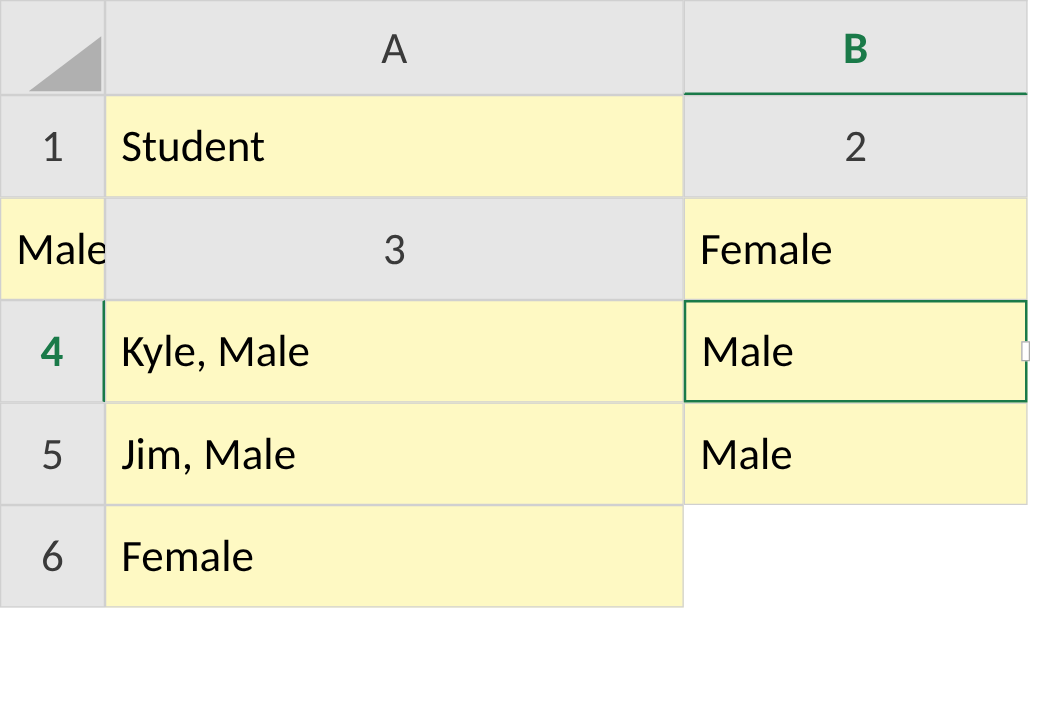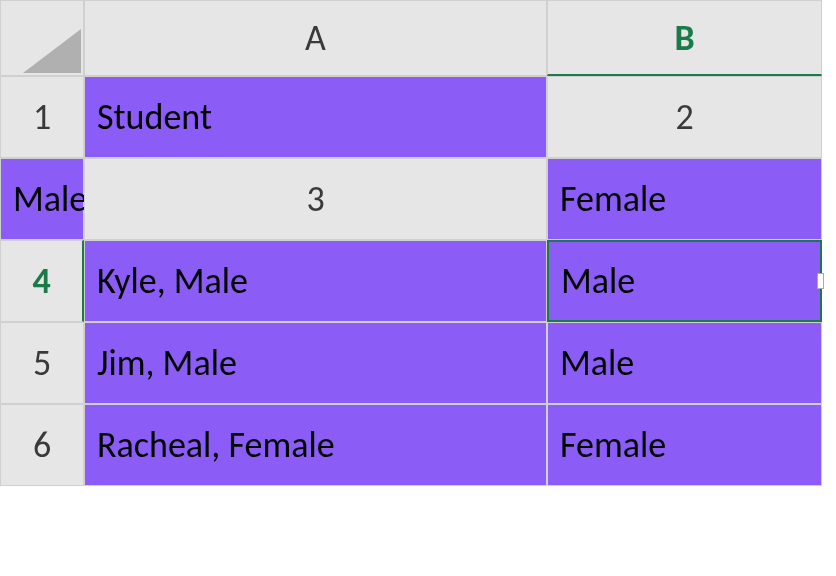--- a/index.html
+++ b/index.html
@@ -21,21 +21,21 @@
       grid-template-columns: 84px 463px 275px;
       grid-template-rows: 76px repeat(6, 82px);
       border-collapse: collapse;
       position: relative;
     }
     .cell {
       border: 1px solid #d0d0d0;
       display: flex;
       align-items: center;
       padding-left: 12px;
-      background: #8b5cf6;
+      background: #fef9c3;
       color: #000;
       line-height: 1;
     }
     .col-header {
       background: #e6e6e6;
       justify-content: center;
       padding-left: 0;
       color: #3a3a3a;
       font-weight: 400;
     }
@@ -111,15 +111,14 @@
   <div class="cell selected">
     <span>Male</span>
     <div class="handle-marker"></div>
   </div>
 
   <div class="cell row-header">5</div>
   <div class="cell">Jim, Male</div>
   <div class="cell">Male</div>
 
   <div class="cell row-header">6</div>
-  <div class="cell">Racheal, Female</div>
   <div class="cell">Female</div>
 </div>
 
 </body></html>

